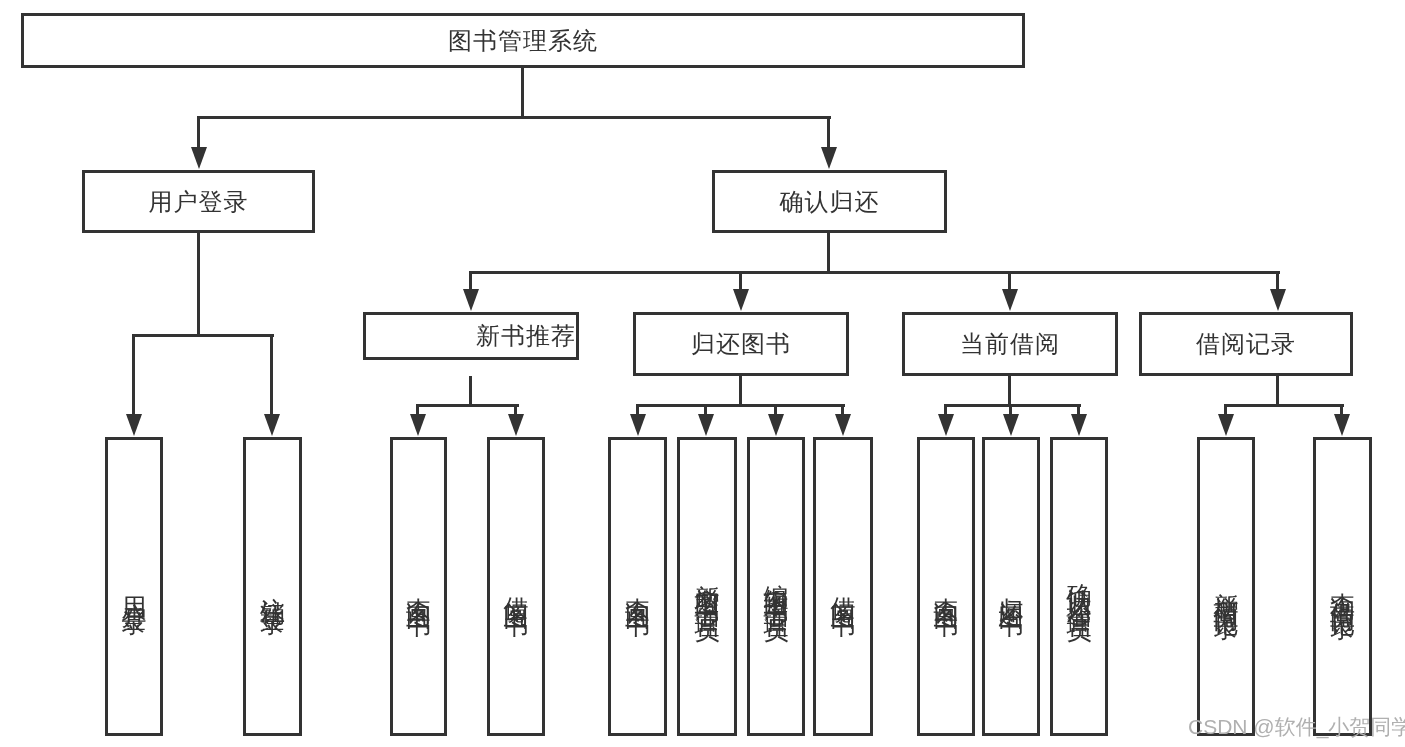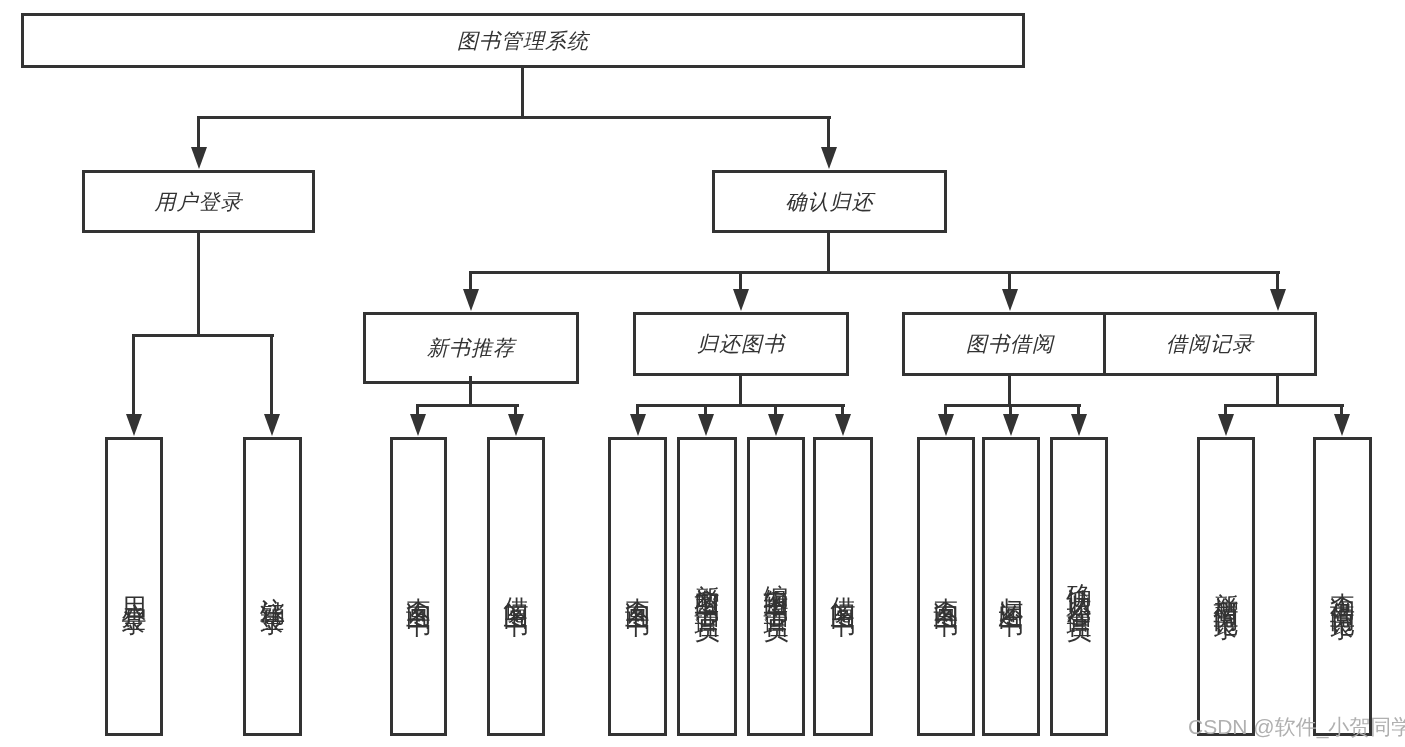--- a/index.html
+++ b/index.html
@@ -19,24 +19,23 @@
     position: absolute;
     box-sizing: border-box;
     border: 3px solid #333333;
     background: #ffffff;
     display: flex;
     align-items: center;
     justify-content: center;
     color: #333333;
   }
   .hlabel {
-    font-size: 21px;
+    font-size: 24px;
     letter-spacing: 1px;
     white-space: nowrap;
-    font-style: italic;
   }
   .leaf {
     top: 437px;
     height: 299px;
   }
   .vtext {
     writing-mode: vertical-rl;
     text-orientation: mixed;
     font-size: 25px;
     letter-spacing: 5px;
@@ -105,30 +104,30 @@
   <div class="hl" style="left:469px; top:271px; width:811px;"></div>
   <div class="vl" style="left:469px; top:271px; height:20px;"></div>
   <div class="arr" style="left:463px; top:289px;"></div>
   <div class="vl" style="left:739px; top:271px; height:20px;"></div>
   <div class="arr" style="left:733px; top:289px;"></div>
   <div class="vl" style="left:1008px; top:271px; height:20px;"></div>
   <div class="arr" style="left:1002px; top:289px;"></div>
   <div class="vl" style="left:1276px; top:271px; height:20px;"></div>
   <div class="arr" style="left:1270px; top:289px;"></div>
 
-  <div class="box" style="left:363px; top:312px; width:216px; height:72px;">
+  <div class="box" style="left:363px; top:312px; width:216px; height:48px;justify-content:flex-end;">
     <span class="hlabel">新书推荐</span>
   </div>
   <div class="box" style="left:633px; top:312px; width:216px; height:64px;">
     <span class="hlabel">归还图书</span>
   </div>
   <div class="box" style="left:902px; top:312px; width:216px; height:64px;">
-    <span class="hlabel">图书借阅</span>
-  </div>
-  <div class="box" style="left:1103px; top:312px; width:214px; height:64px;">
+    <span class="hlabel">当前借阅</span>
+  </div>
+  <div class="box" style="left:1139px; top:312px; width:214px; height:64px;">
     <span class="hlabel">借阅记录</span>
   </div>
 
   <div class="vl" style="left:469px; top:376px; height:31px;"></div>
   <div class="hl" style="left:416px; top:404px; width:103px;"></div>
   <div class="vl" style="left:416px; top:404px; height:12px;"></div>
   <div class="arr" style="left:410px; top:414px;"></div>
   <div class="vl" style="left:514px; top:404px; height:12px;"></div>
   <div class="arr" style="left:508px; top:414px;"></div>
 

